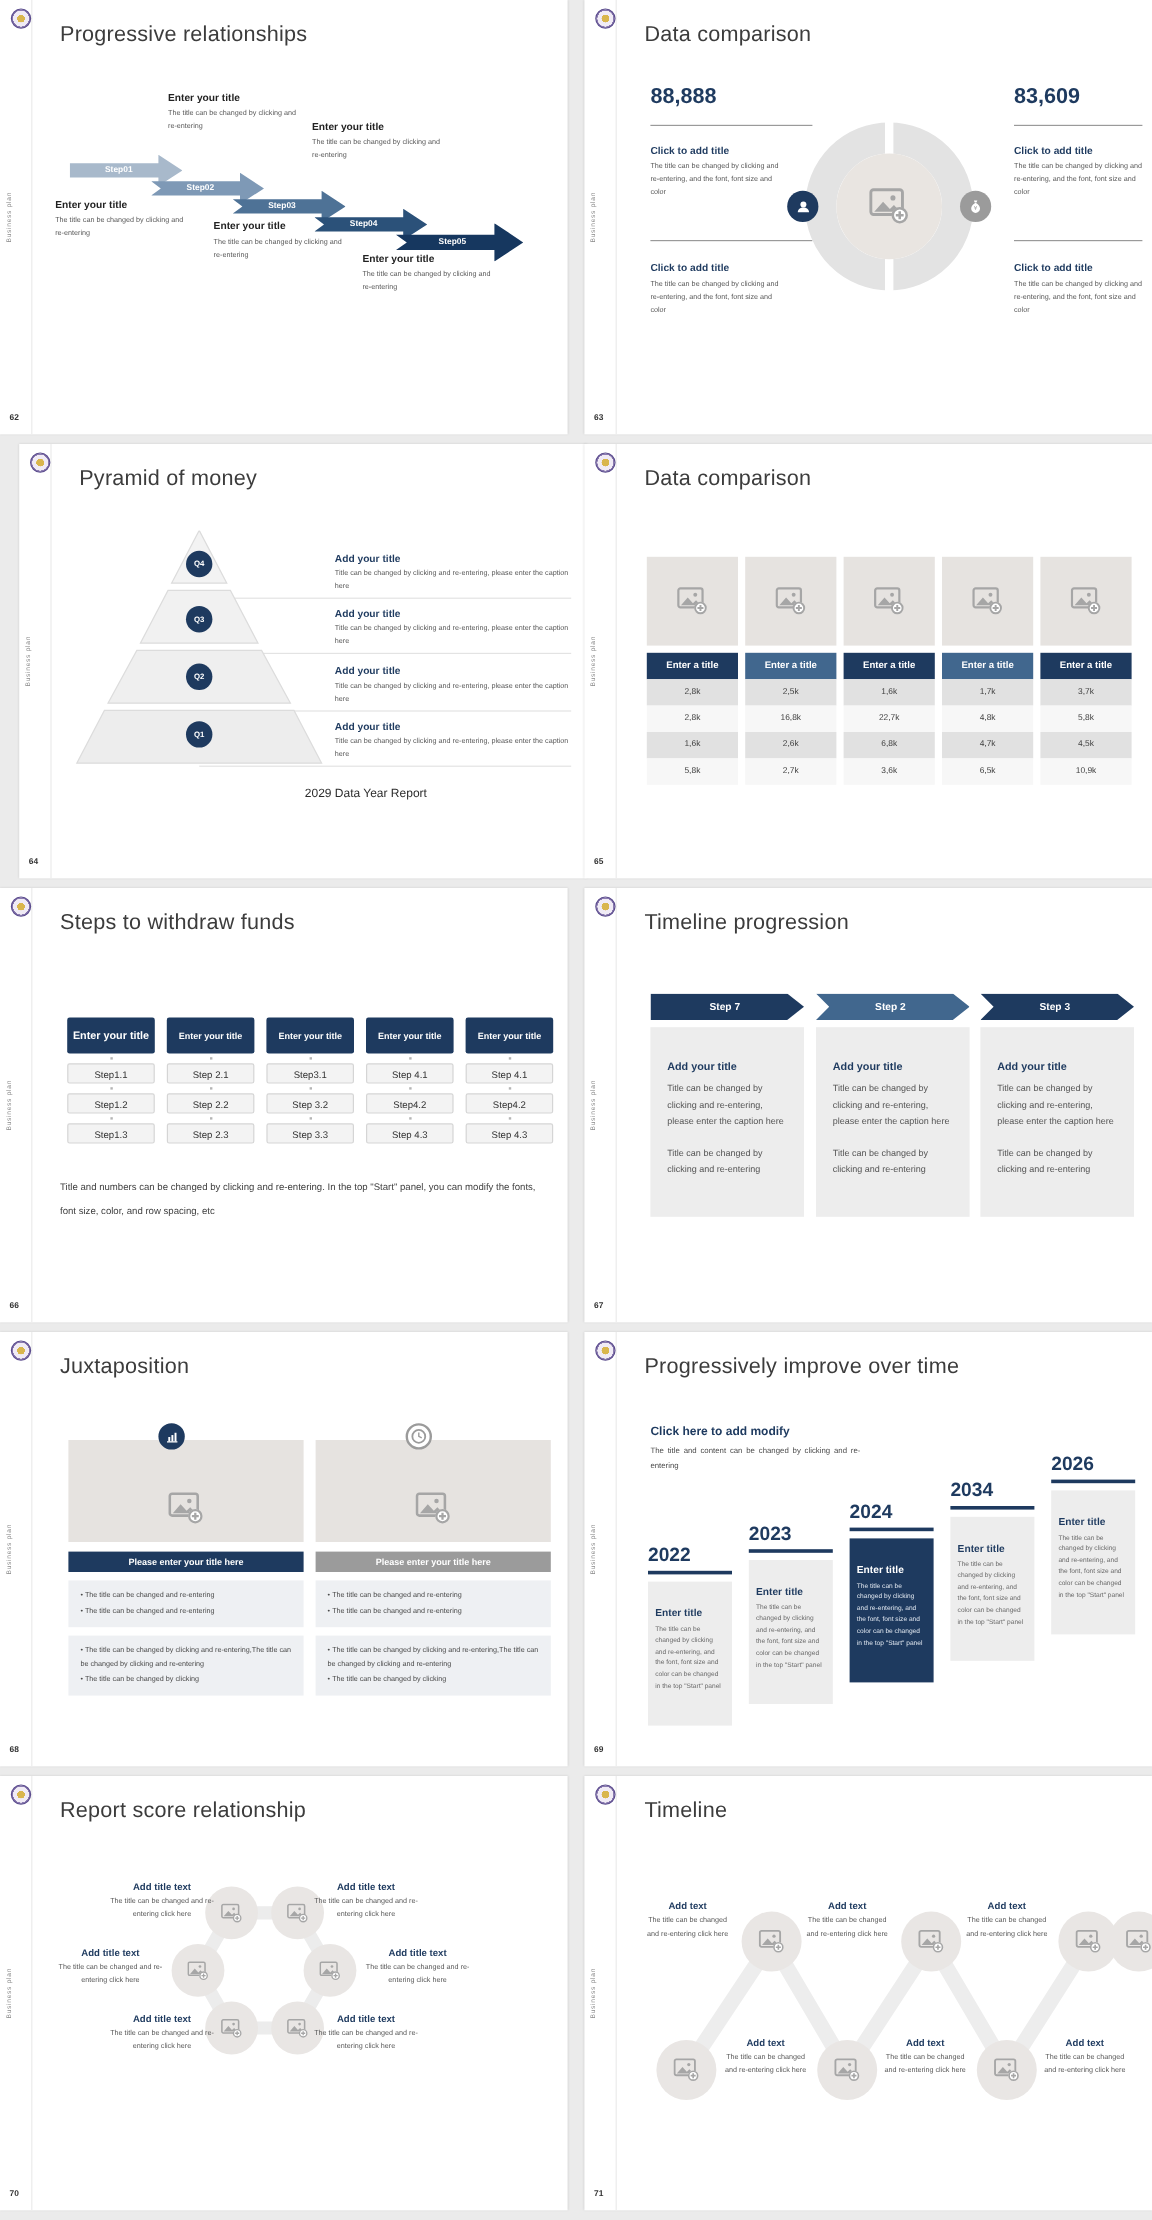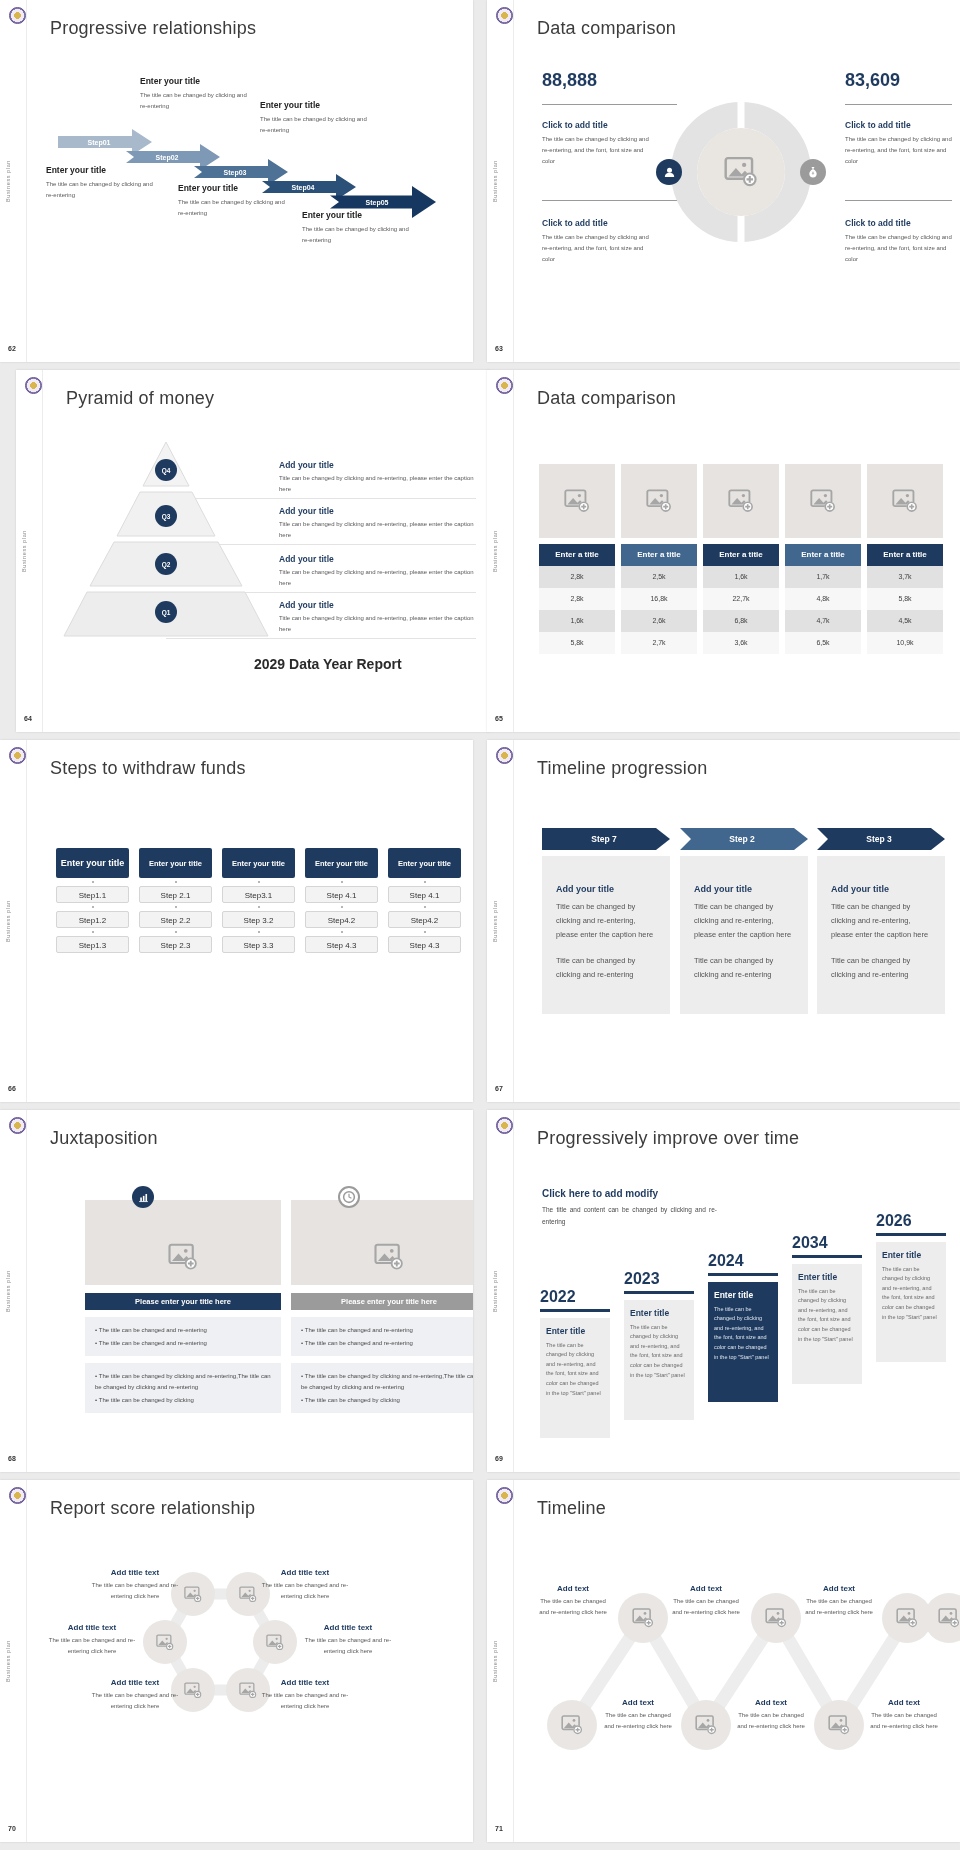--- a/index.html
+++ b/index.html
@@ -42,32 +42,32 @@
   .g5 .cell{height:17px;line-height:17px;background:#f3f3f3;border:1px solid #d5d5d5;border-radius:2px;text-align:center;font-size:8px;color:#333;box-sizing:border-box;}
   
   .ban{position:absolute;height:22px;}
   .ban i{position:absolute;inset:0;clip-path:polygon(0 0,calc(100% - 14px) 0,100% 50%,calc(100% - 14px) 100%,0 100%,11px 50%);}
   .ban.first i{clip-path:polygon(0 0,calc(100% - 14px) 0,100% 50%,calc(100% - 14px) 100%,0 100%);}
   .ban b{position:absolute;left:12px;right:16px;top:50%;transform:translateY(-50%);text-align:center;color:#fff;font-size:8.5px;font-weight:bold;}
   .tcard{position:absolute;width:128px;height:158px;background:#ededed;box-sizing:border-box;padding:14px 14px 0;}
   .tcard h4{margin:14px 0 6px;font-size:9px;}
   .tcard p{margin:0 0 12px;font-size:7.5px;color:#555;line-height:1.85;}
   
-  .jcard{position:absolute;width:196px;margin-left:28px;}
+  .jcard{position:absolute;width:196px;}
   .jcard .imga{height:85px;background:#e6e3e0;display:flex;align-items:flex-end;justify-content:center;padding-bottom:14px;box-sizing:border-box;}
   .jcard .bnr{height:17px;line-height:17px;text-align:center;color:#fff;font-size:7.5px;font-weight:bold;margin-top:8px;}
   .jcard .blkt{background:#eef0f3;padding:5px 10px;margin-top:7px;}
   .jcard .blkt p{margin:3px 0;font-size:6px;color:#4a4a4a;line-height:1.7;}
   .cbadge{position:absolute;width:22px;height:22px;border-radius:50%;display:flex;align-items:center;justify-content:center;box-sizing:border-box;}
   
   .stair{position:absolute;width:70px;}
   .stair .yr{font-size:16px;font-weight:bold;color:#1e3a5f;}
   .stair .bar{height:2.5px;background:#1e3a5f;margin-top:3px;}
   .stair .cd{margin-top:6px;height:120px;background:#ededed;box-sizing:border-box;padding:8px 6px 0;}
-  .stair .cd h5{margin:0 0 5px;font-size:8.5px;color:#1e3a5f;text-align:left;}
+  .stair .cd h5{margin:13px 0 5px;font-size:8.5px;color:#1e3a5f;text-align:left;}
   .stair .cd p{margin:0;font-size:5.5px;color:#6a6a6a;line-height:1.75;}
   .stair.dark .cd{background:#1e3a5f;}
   .stair.dark .cd h5{color:#fff;}
   .stair.dark .cd p{color:#dfe6ef;}
   
   .nlabel{position:absolute;text-align:center;}
   .nlabel h4{margin:0 0 3px;font-size:8px;color:#1e3a5f;}
   .nlabel p{margin:0;font-size:6px;color:#595959;line-height:1.75;}
   .gcircle{position:absolute;border-radius:50%;background:#e9e6e4;display:flex;align-items:center;justify-content:center;}
 </style>
@@ -224,21 +224,21 @@
       <p class="smalltx" style="margin:0">Title can be changed by clicking and re-entering, please enter the caption here</p>
     </div>
     <div class="abs" style="left:263px;top:184px;width:198px">
       <h4 class="nb" style="margin:0 0 3px;font-size:8.5px">Add your title</h4>
       <p class="smalltx" style="margin:0">Title can be changed by clicking and re-entering, please enter the caption here</p>
     </div>
     <div class="abs" style="left:263px;top:230px;width:198px">
       <h4 class="nb" style="margin:0 0 3px;font-size:8.5px">Add your title</h4>
       <p class="smalltx" style="margin:0">Title can be changed by clicking and re-entering, please enter the caption here</p>
     </div>
-    <div class="abs" style="left:238px;top:286px;font-size:14px;font-weight:bold;color:#2b2b2b">2029 Data Year Report</div>
+    <div class="abs" style="left:238px;top:286px;font-size:10px;font-weight:normal;color:#2b2b2b">2029 Data Year Report</div>
   </div>
 
   <div class="slide" style="left:487px;top:370px">
     <div class="furn-line"></div>
     <div class="logo"></div>
     <div class="vtext">Business plan</div>
     <div class="num">65</div>
     <div class="s-title">Data comparison</div>
 
     <div class="t5" style="left:52px;top:94px">
@@ -387,20 +387,21 @@
       <div class="col">
         <div class="btn" style="font-size:7.5px">Enter your title</div>
         <div class="dot"></div>
           <div class="cell">Step 4.1</div>
         <div class="dot"></div>
           <div class="cell">Step4.2</div>
         <div class="dot"></div>
           <div class="cell">Step 4.3</div>
       </div>
     </div>
+    <div class="abs" style="left:50px;top:240px;width:400px;font-size:8px;color:#3f3f3f;line-height:2.5">Title and numbers can be changed by clicking and re-entering. In the top "Start" panel, you can modify the fonts, font size, color, and row spacing, etc</div>
   </div>
 
   <div class="slide" style="left:487px;top:740px">
     <div class="furn-line"></div>
     <div class="logo"></div>
     <div class="vtext">Business plan</div>
     <div class="num">67</div>
     <div class="s-title">Timeline progression</div>
 
     <div class="ban first" style="left:55px;top:88px;width:128px">

